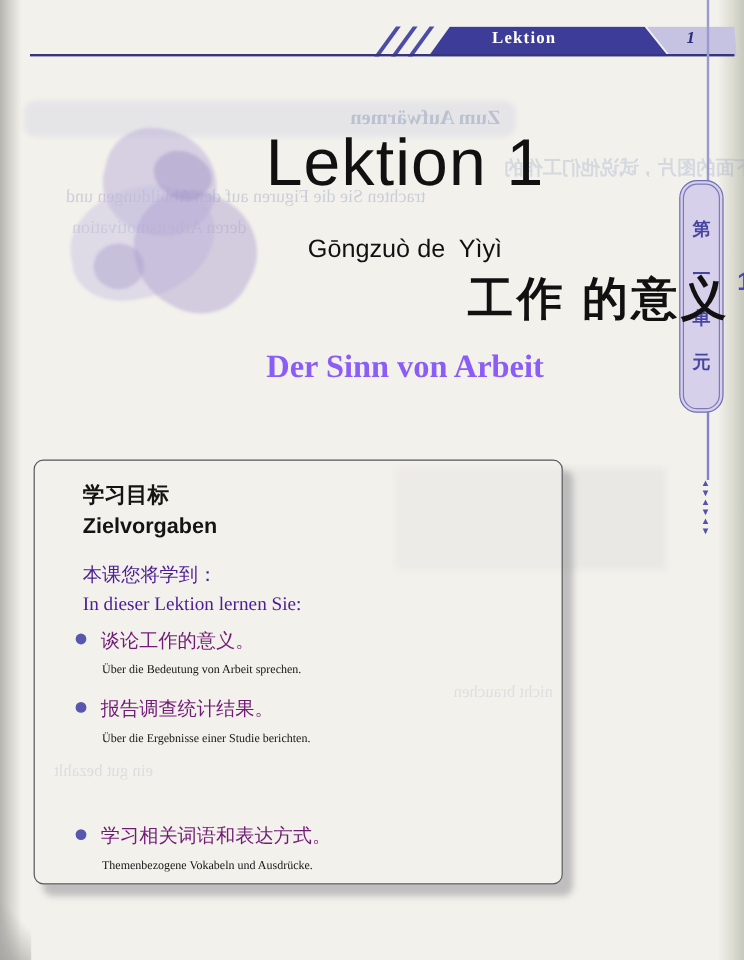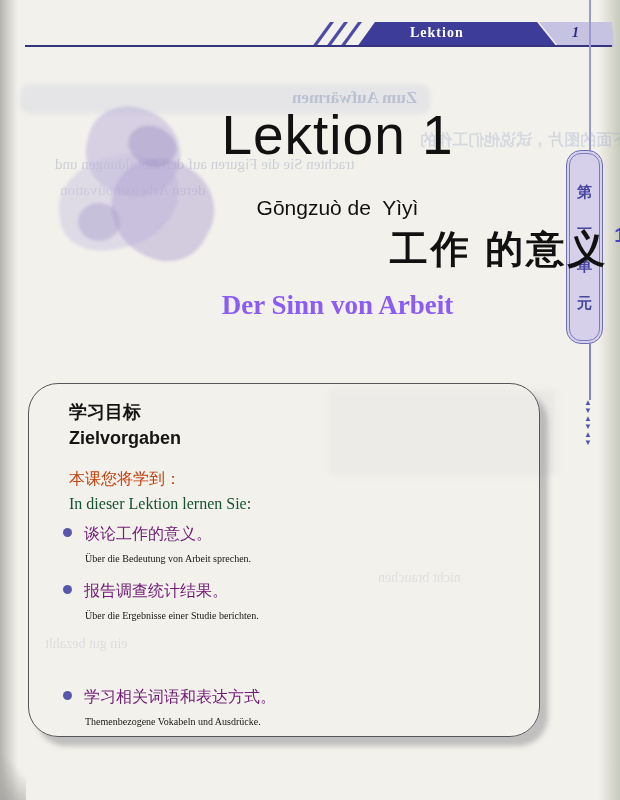--- a/index.html
+++ b/index.html
@@ -76,27 +76,27 @@
     font-size:55px;letter-spacing:1px;}
   .t-pinyin{position:absolute;left:0;top:196px;width:100%;
     font-size:21px;white-space:pre;}
   .t-hanzi{position:absolute;left:0;top:224px;width:100%;
     font-size:38px;font-weight:bold;letter-spacing:3px;white-space:pre;text-align:right;}
   .t-hanzi sup{font-size:21px;color:#4444c2;letter-spacing:0;
     position:relative;top:-6px;left:6px;font-family:"Liberation Sans", sans-serif;}
   .t-german{position:absolute;left:0;top:290px;width:100%;
     font-family:"Liberation Serif", serif;font-weight:bold;font-size:27px;color:#8b5cf6;}
   
-  .objbox{position:absolute;left:28px;top:383px;width:512px;height:354px;
-    border:1.5px solid #55555c;border-radius:30px;box-sizing:border-box;
+  .objbox{position:absolute;left:28px;top:383px;width:441px;height:354px;
+    border:1.5px solid #55555c;border-radius:8px;box-sizing:border-box;
     box-shadow:8px 9px 5px rgba(142,142,146,0.50);background:rgba(243,241,236,0.35);}
   .objbox .h-zh{position:absolute;left:40px;top:16px;font-size:18px;font-weight:bold;color:#141414;}
   .objbox .h-de{position:absolute;left:40px;top:44px;font-size:18px;font-weight:bold;color:#141414;}
-  .objbox .intro-zh{position:absolute;left:40px;top:85px;font-size:16px;color:#c2410c;}
-  .objbox .intro-de{position:absolute;left:40px;top:111px;font-size:16px;color:#14532d;
+  .objbox .intro-zh{position:absolute;left:40px;top:85px;font-size:16px;color:#4c1d95;}
+  .objbox .intro-de{position:absolute;left:40px;top:111px;font-size:16px;color:#4c1d95;
     font-family:"Liberation Serif", serif;}
   .obj-item{position:absolute;left:34px;width:480px;}
   .obj-item .dot{display:inline-block;width:9px;height:9px;border-radius:50%;
     background:#5757ae;margin-right:12px;vertical-align:2px;}
   .obj-item .zh{font-size:16px;color:#701a75;}
   .obj-item .de{margin:8px 0 0 22px;font-size:10px;color:#161616;
     font-family:"Liberation Serif", serif;}
   .i1{top:140px;} .i2{top:197px;} .i3{top:249px;} .i4{top:303px;}
 </style>
 </head>

